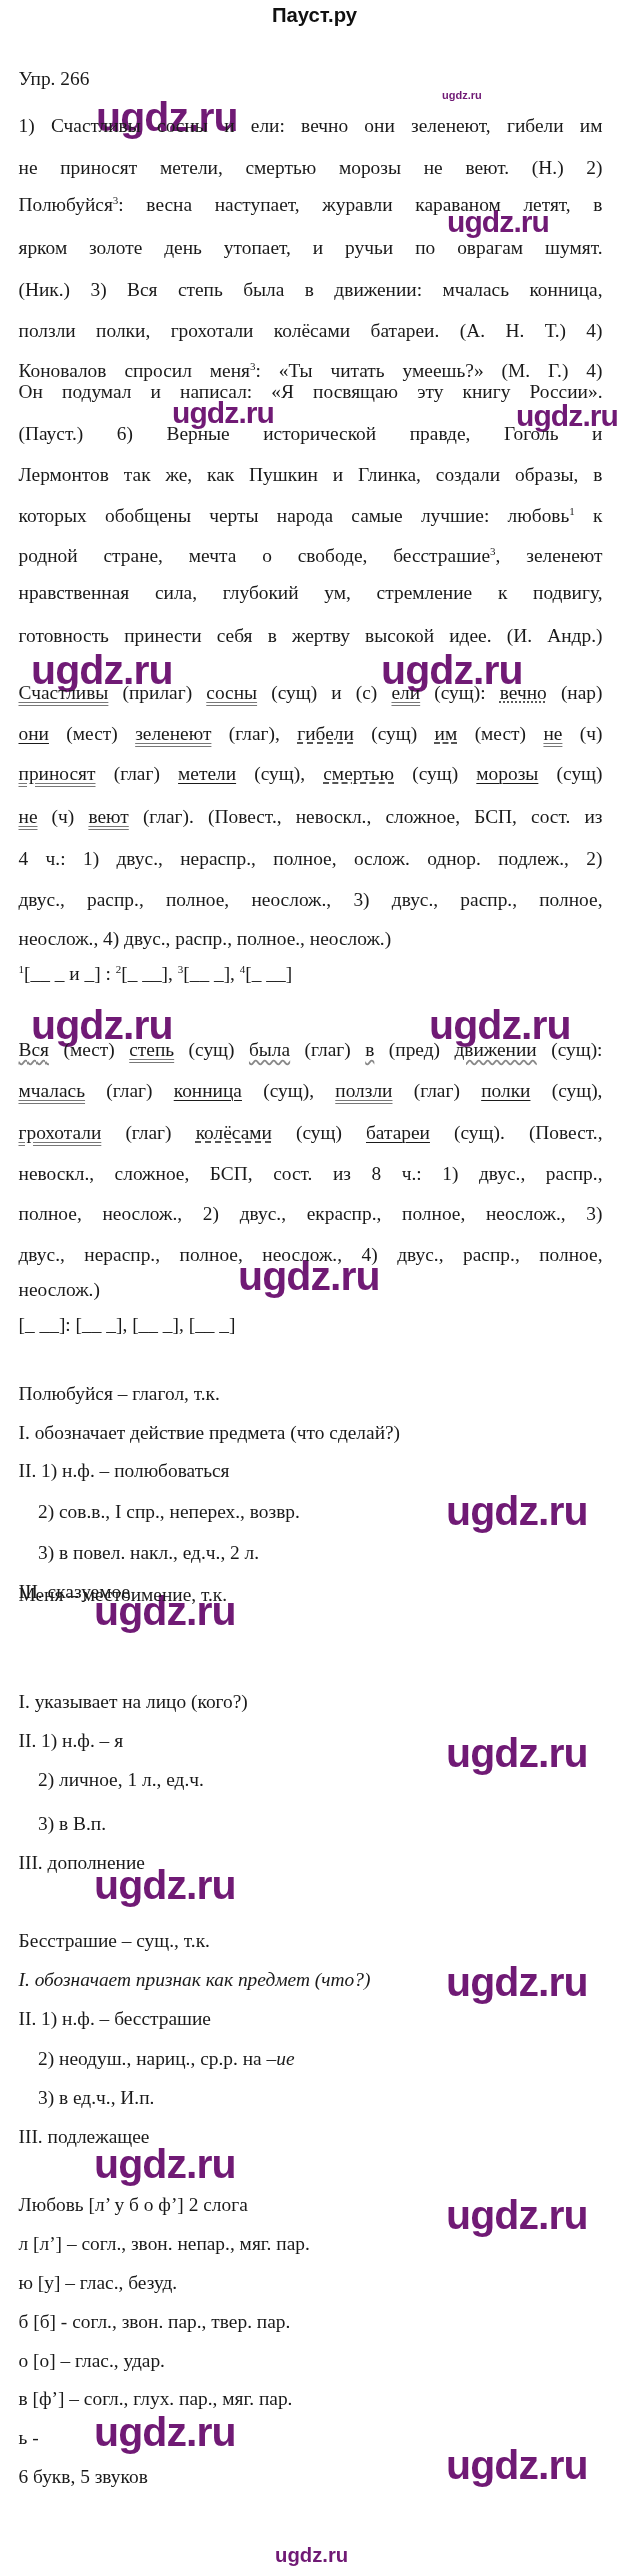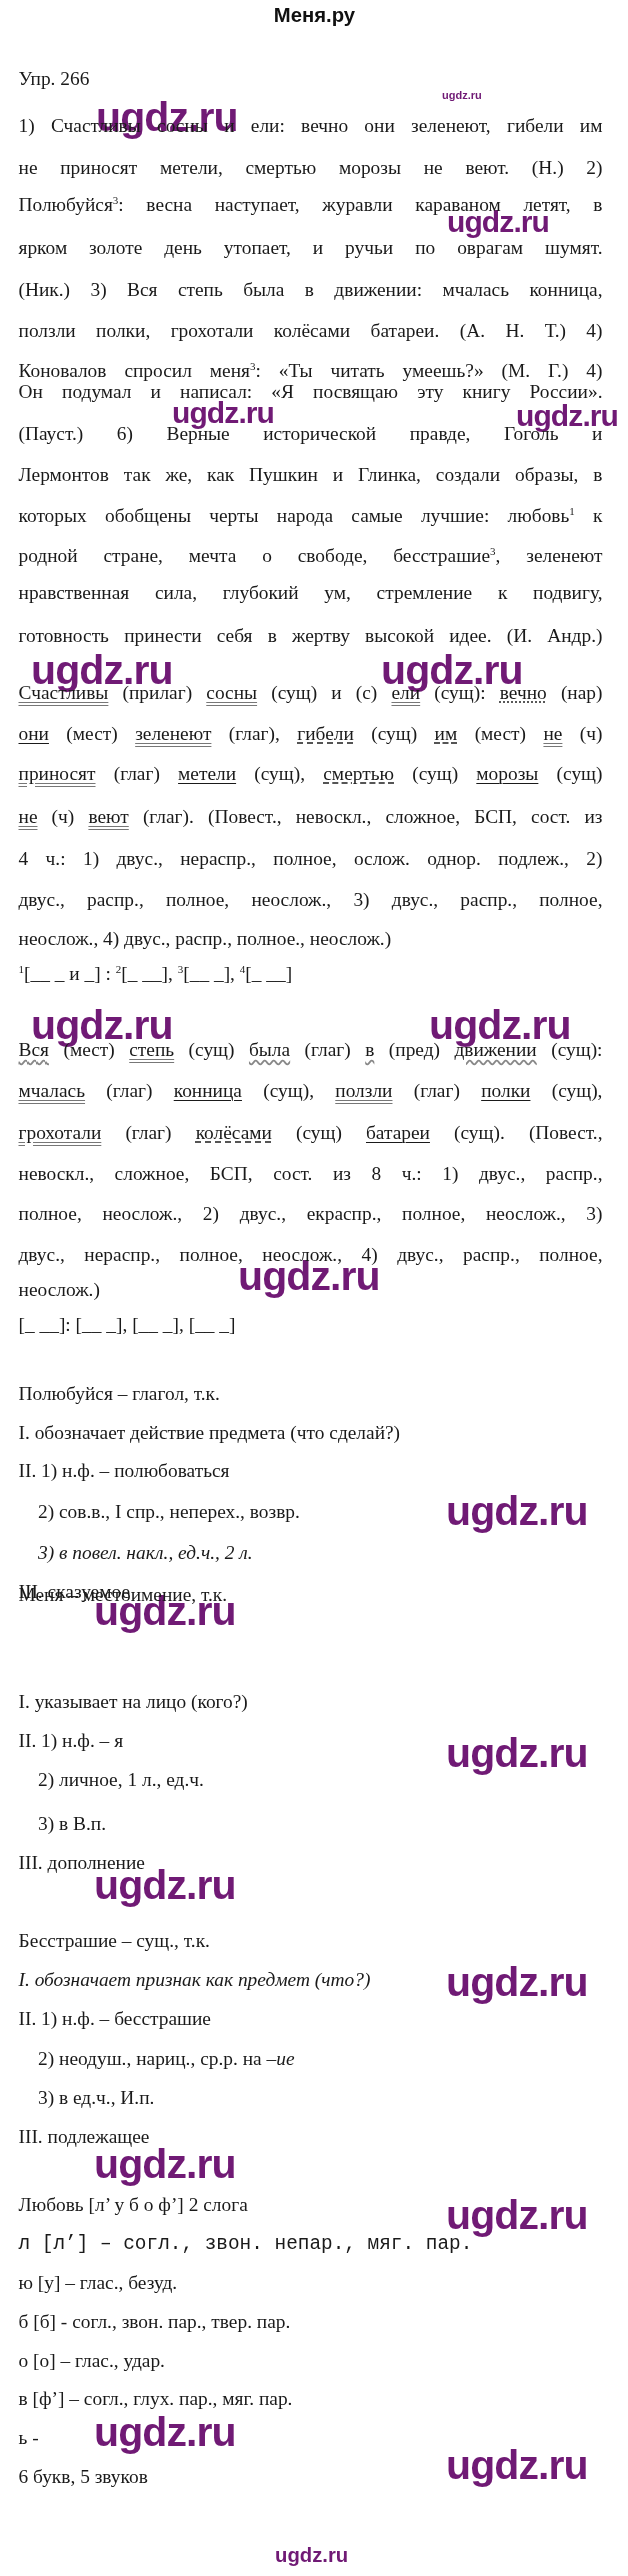--- a/index.html
+++ b/index.html
@@ -18,21 +18,21 @@
   .u1 { text-decoration: underline; text-decoration-thickness: 0.9px; text-underline-offset: 2.8px; }
   .u2 { text-decoration: underline double; text-decoration-color: #777; text-underline-offset: 2.8px; }
   .ud { text-decoration: underline dashed; text-decoration-color: #555; text-underline-offset: 2.8px; }
   .uw { text-decoration: underline wavy; text-decoration-color: #888; text-underline-offset: 2.8px; }
   .udd { text-decoration: underline dotted; text-decoration-color: #555; text-underline-offset: 2.8px; }
   .it { font-style: italic; }
 </style>
 </head>
 <body>
 
-<div class="site-title">Меня.ру</div>
+<div class="site-title">Пауст.ру</div>
 
 <div class="wm wm-small" style="top:89px;left:442px;">ugdz.ru</div>
 <div class="wm wm-big" style="top:94px;left:96px;">ugdz.ru</div>
 <div class="wm wm-mid" style="top:205px;left:447px;">ugdz.ru</div>
 <div class="wm wm-mid" style="top:396px;left:172px;">ugdz.ru</div>
 <div class="wm wm-mid" style="top:399px;left:516px;">ugdz.ru</div>
 <div class="wm wm-big" style="top:647px;left:31px;">ugdz.ru</div>
 <div class="wm wm-big" style="top:647px;left:381px;">ugdz.ru</div>
 <div class="wm wm-big" style="top:1002px;left:31px;">ugdz.ru</div>
 <div class="wm wm-big" style="top:1002px;left:429px;">ugdz.ru</div>
@@ -103,21 +103,21 @@
   <div class="t" style="top: 1244px; text-align: justify; text-align-last: justify;">двус., нераспр., полное, неослож., 4) двус., распр., полное,</div>
   <div class="line" style="top:1279px;">неослож.)</div>
   <div class="line" style="top:1314px;">[_ __]: [__ _], [__ _], [__ _]</div>
 </div>
 
 <div>
   <div class="line" style="top:1383px;">Полюбуйся – глагол, т.к.</div>
   <div class="line" style="top:1422px;">I. обозначает действие предмета (что сделай?)</div>
   <div class="line" style="top:1460px;">II. 1) н.ф. – полюбоваться</div>
   <div class="line ind" style="top:1501px;">2) сов.в., I спр., неперех., возвр.</div>
-  <div class="line ind" style="top:1542px;font-style:italic;">3) в повел. накл., ед.ч., 2 л.</div>
+  <div class="line ind" style="top:1542px;">3) в повел. накл., ед.ч., 2 л.</div>
   <div class="line" style="top:1581px;">III. сказуемое</div>
 </div>
 
 <div>
   <div class="line" style="top:1584px;">Меня – местоимение, т.к.</div>
   <div class="line" style="top:1691px;">I. указывает на лицо (кого?)</div>
   <div class="line" style="top:1730px;">II. 1) н.ф. – я</div>
   <div class="line ind" style="top:1769px;">2) личное, 1 л., ед.ч.</div>
   <div class="line ind" style="top:1813px;">3) в В.п.</div>
   <div class="line" style="top:1852px;">III. дополнение</div>
@@ -127,21 +127,21 @@
   <div class="line" style="top:1930px;">Бесстрашие – сущ., т.к.</div>
   <div class="line" style="top:1969px;font-style:italic;">I. обозначает признак как предмет (что?)</div>
   <div class="line" style="top:2008px;">II. 1) н.ф. – бесстрашие</div>
   <div class="line ind" style="top:2048px;"><span>2) неодуш., нариц., ср.р. на </span><span class="it">–ие</span></div>
   <div class="line ind" style="top:2087px;">3) в ед.ч., И.п.</div>
   <div class="line" style="top:2126px;">III. подлежащее</div>
 </div>
 
 <div>
   <div class="line" style="top:2194px;">Любовь [л’ у б о ф’] 2 слога</div>
-  <div class="line" style="top:2233px;font-family:Liberation Mono, monospace;">л [л’] – согл., звон. непар., мяг. пар.</div>
+  <div class="line" style="top:2233px;">л [л’] – согл., звон. непар., мяг. пар.</div>
   <div class="line" style="top:2272px;">ю [у] – глас., безуд.</div>
   <div class="line" style="top:2311px;">б [б]  - согл., звон. пар., твер. пар.</div>
   <div class="line" style="top:2350px;">о [о] – глас., удар.</div>
   <div class="line" style="top:2388px;">в [ф’] – согл., глух. пар., мяг. пар.</div>
   <div class="line" style="top:2427px;">ь  -</div>
   <div class="line" style="top:2466px;">6 букв, 5 звуков</div>
 </div>
 
 
 </body></html>

